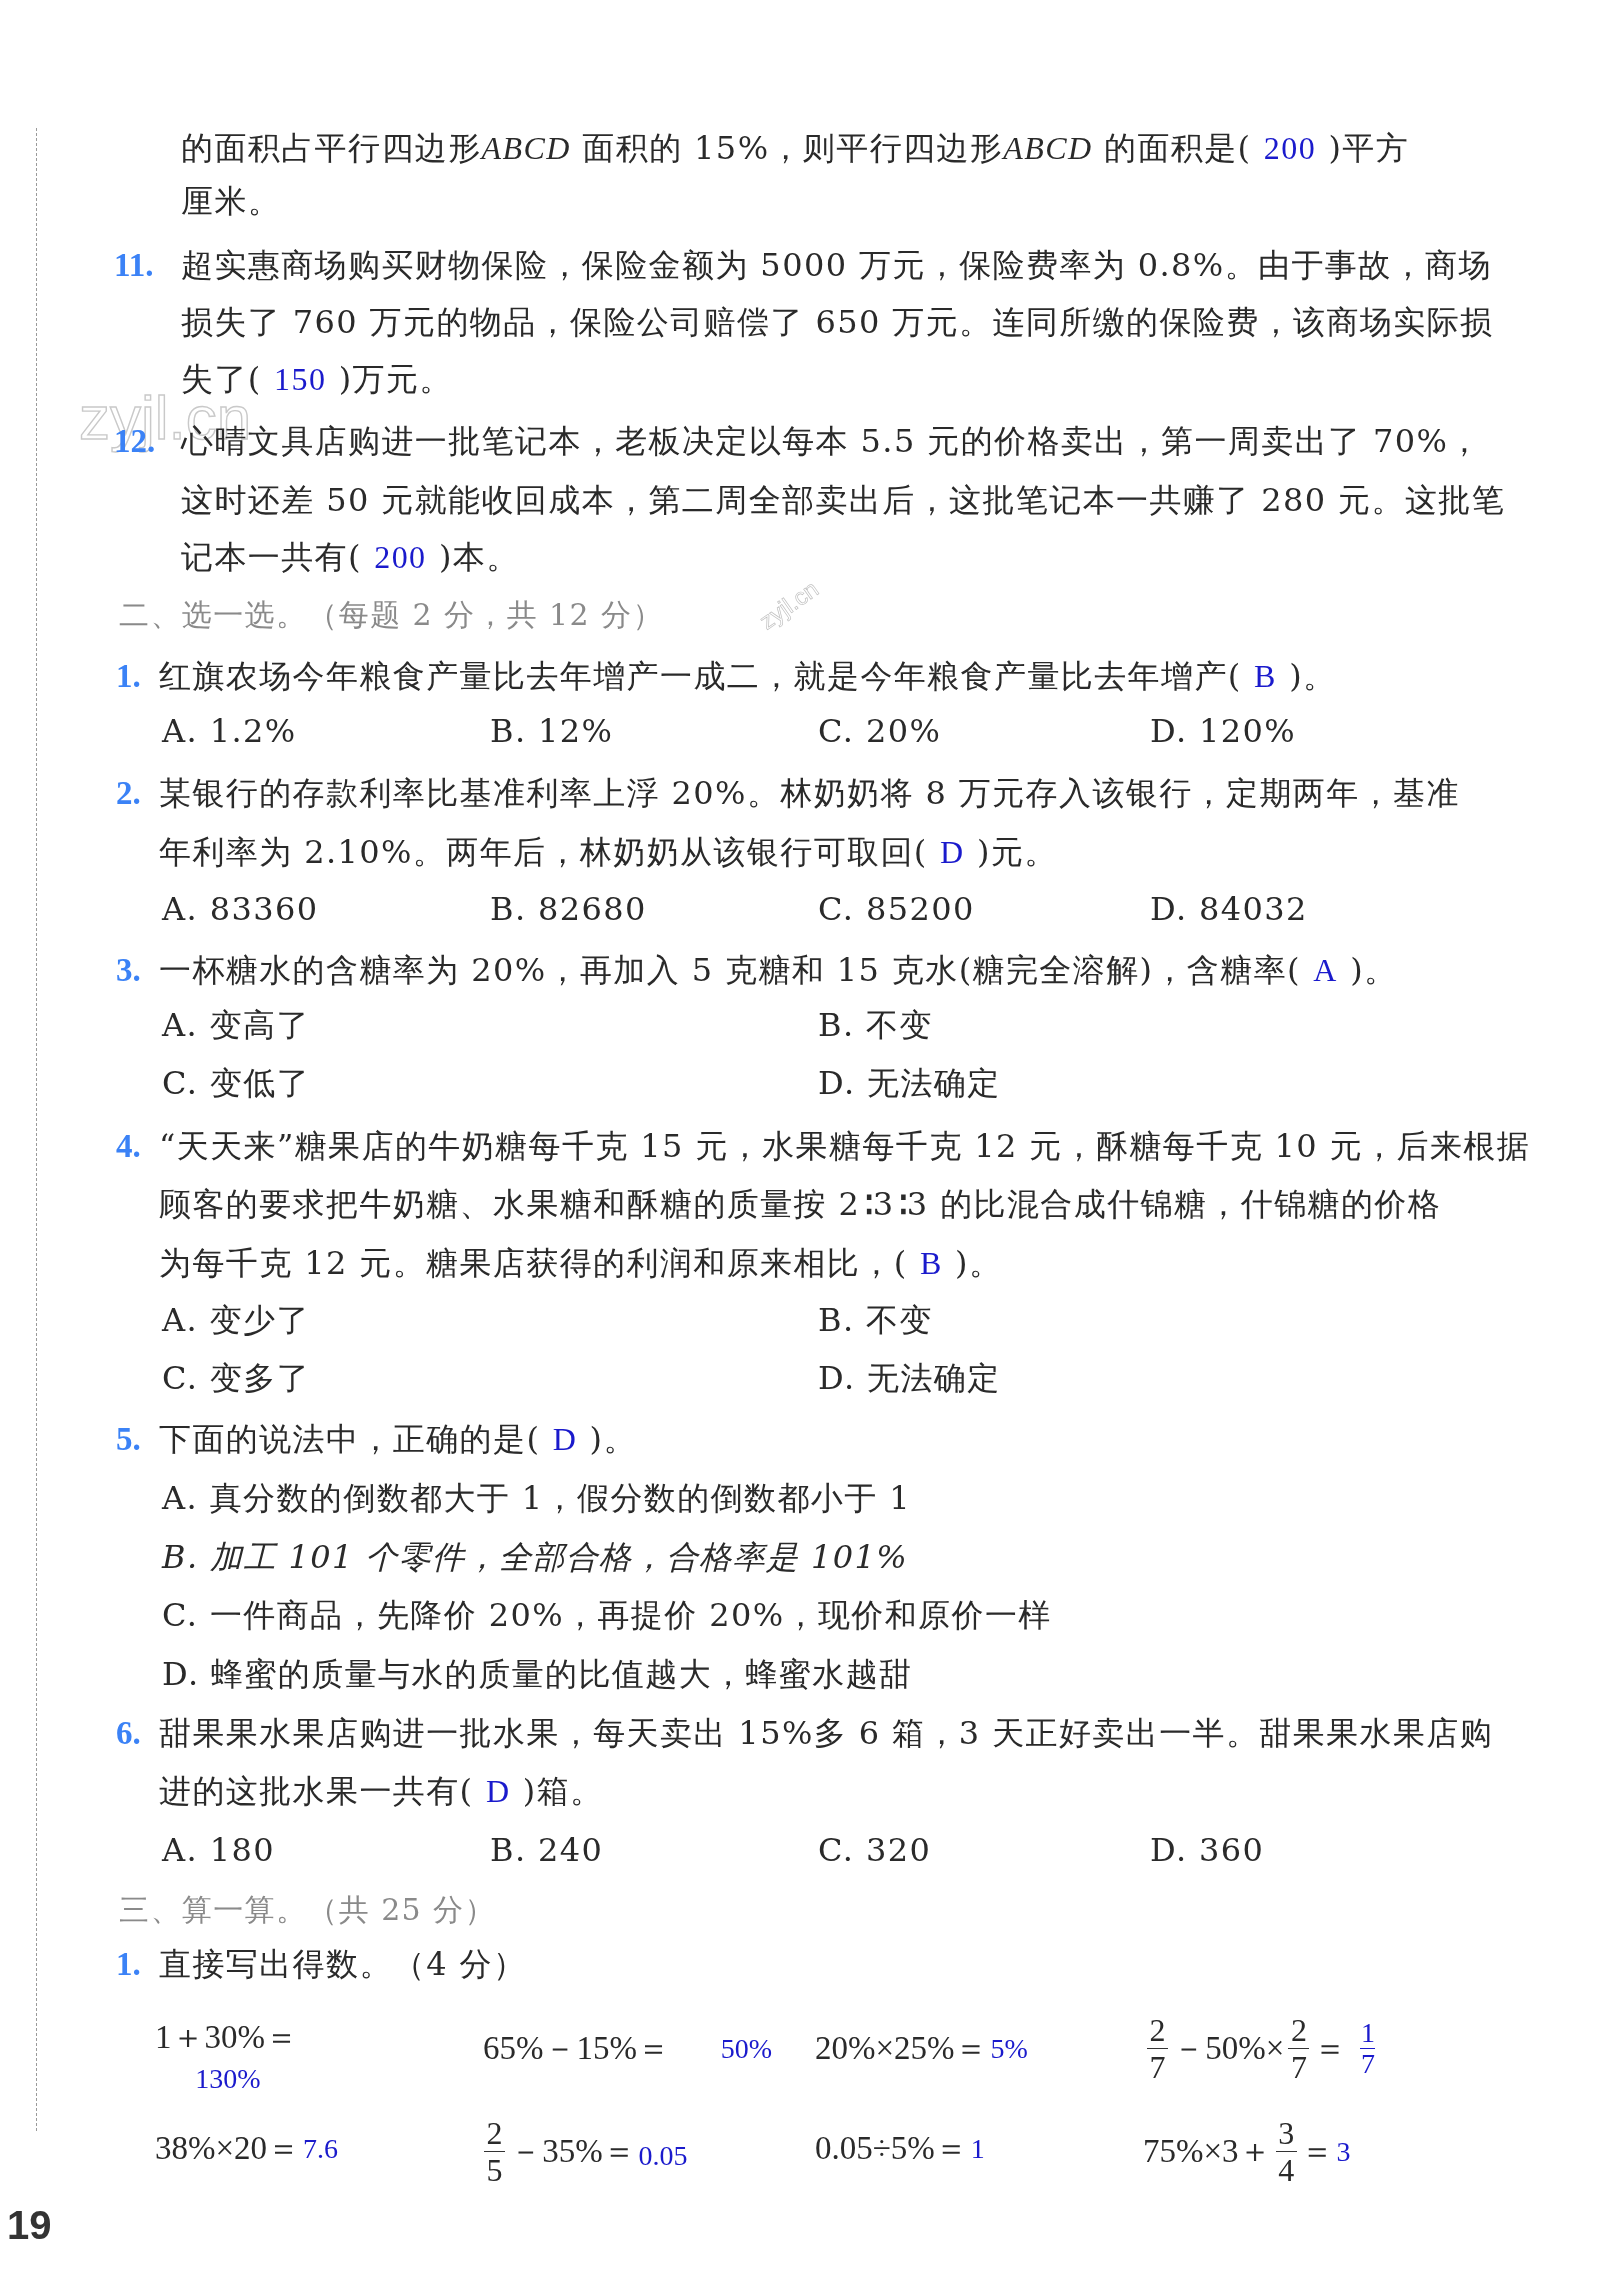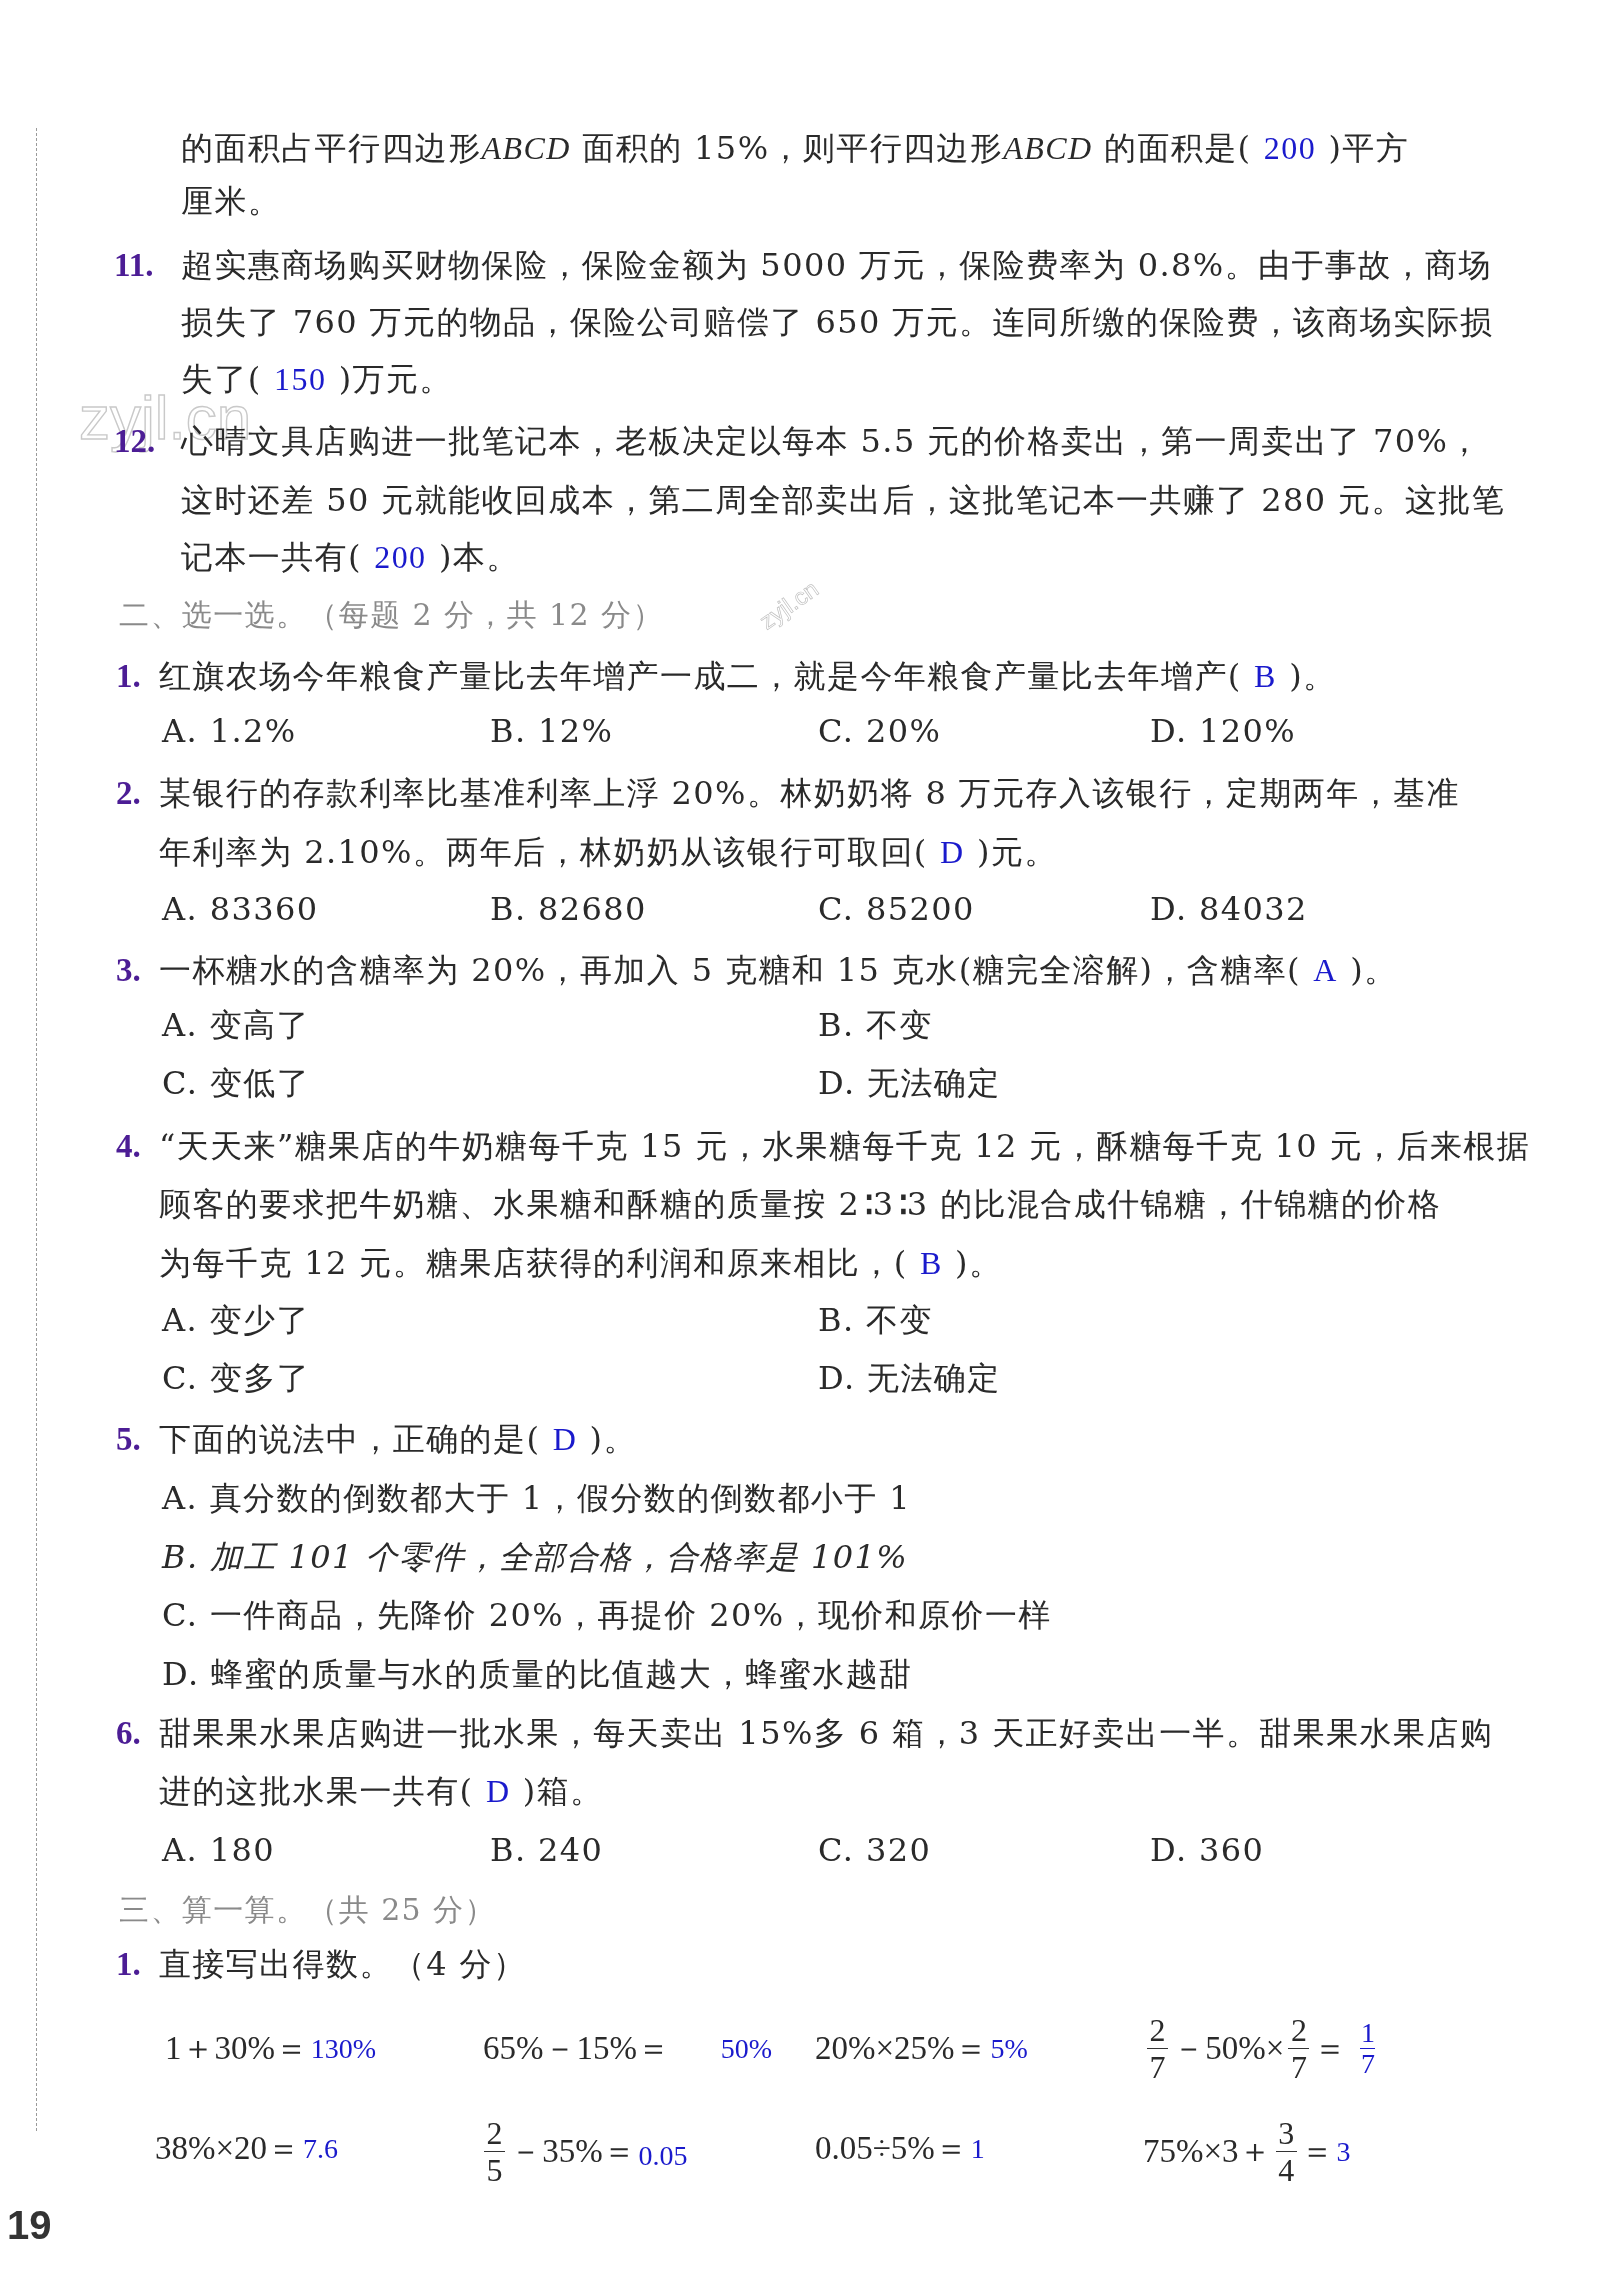--- a/index.html
+++ b/index.html
@@ -7,21 +7,21 @@
     width:1610px; height:2295px; background:#ffffff; position:relative; overflow:hidden;
     font-family: "DejaVu Serif", "Liberation Serif", serif; color:#2a2a2a;
   }
   .dash-line {
     position:absolute; left:36px; top:128px; height:2003px; width:0;
     border-left:1.4px dashed #9a9a9a;
   }
   .line {
     position:absolute; font-size:32px; line-height:41px; white-space:nowrap; letter-spacing:1.4px;
   }
-  .qnum { position:absolute; font-family:"Liberation Serif", serif; font-weight:bold; font-size:33px; line-height:41px; color:#4c1d95; }
+  .qnum { position:absolute; font-family:"Liberation Serif", serif; font-weight:bold; font-size:33px; line-height:41px; color:#3b82f6; }
   .ans { color:#1a1acc; font-family:"Liberation Serif", serif; padding:0 12.4px; }
   .italic { font-style:italic; font-family:"Liberation Serif", serif; }
   .section { position:absolute; font-size:30px; line-height:41px; color:#8a8a8a; white-space:nowrap; letter-spacing:1.4px; }
   .opt { position:absolute; font-size:32px; line-height:41px; white-space:nowrap; letter-spacing:1.4px; }
   .watermark {
     position:absolute; font-family:"Liberation Sans", sans-serif; color:transparent;
     -webkit-text-stroke:1.4px #c9c9c9; font-size:62px; line-height:62px; white-space:nowrap;
   }
   .watermark.small { font-size:23.5px; -webkit-text-stroke:0.7px #c0c0c0; transform:rotate(-35deg); transform-origin:left bottom; }
   .calc { position:absolute; font-size:33px; line-height:41px; white-space:nowrap; display:flex; align-items:center; font-family:"Liberation Serif", serif; }
@@ -117,21 +117,21 @@
 </div>
 <div class="opt" style="left:162px; top:1830px;">A. 180</div>
 <div class="opt" style="left:490px; top:1830px;">B. 240</div>
 <div class="opt" style="left:818px; top:1830px;">C. 320</div>
 <div class="opt" style="left:1150px; top:1830px;">D. 360</div>
 
 <div class="section" style="left:119px; top:1889px;">三、算一算。（共 25 分）</div>
 <div class="qnum" style="left:116px; top:1944px;">1.</div>
 <div class="line" style="left:159px; top:1944px;">直接写出得数。（4 分）</div>
 
-<div class="calc" style="left:165px; top:2017px; height:62px;">
+<div class="calc" style="left:155px; top:2017px; height:62px;flex-direction:column;">
   <span>1＋30%＝</span>
     <span class="ansv">130%</span>
 </div>
 <div class="calc" style="left:483px; top:2017px; height:62px;gap:48px;">
   <span>65%－15%＝</span>
     <span class="ansv">50%</span>
 </div>
 <div class="calc" style="left:815px; top:2017px; height:62px;">
   <span>20%×25%＝</span>
     <span class="ansv">5%</span>

